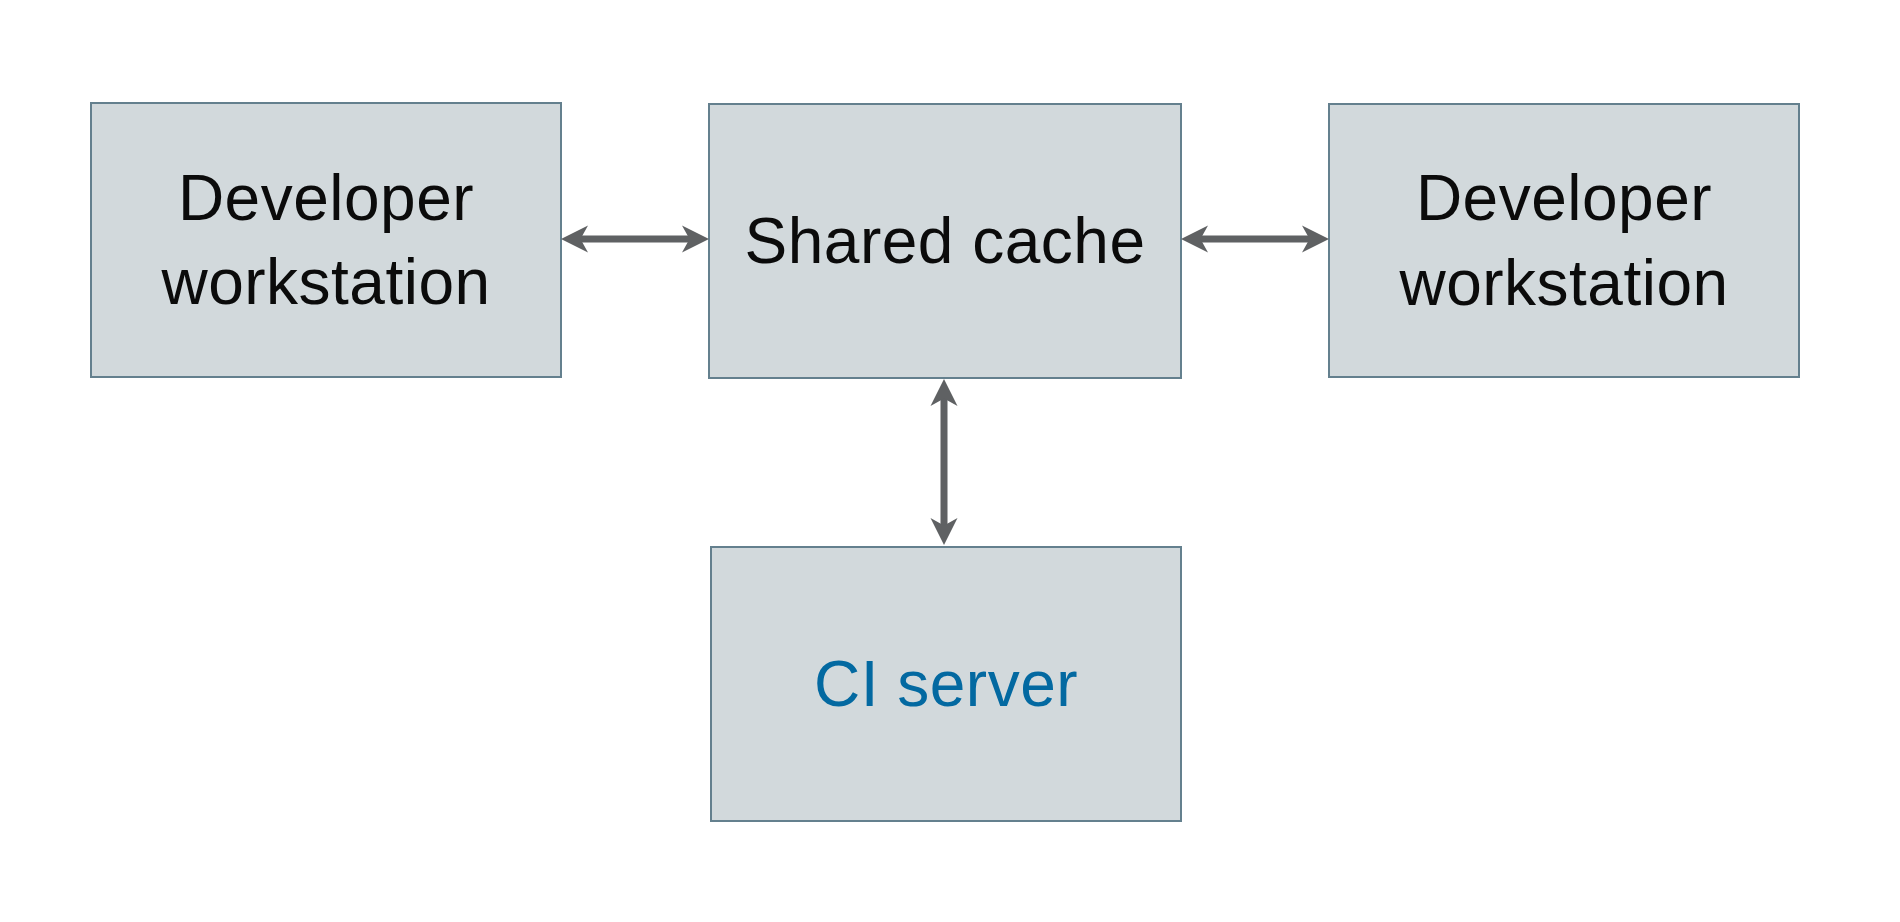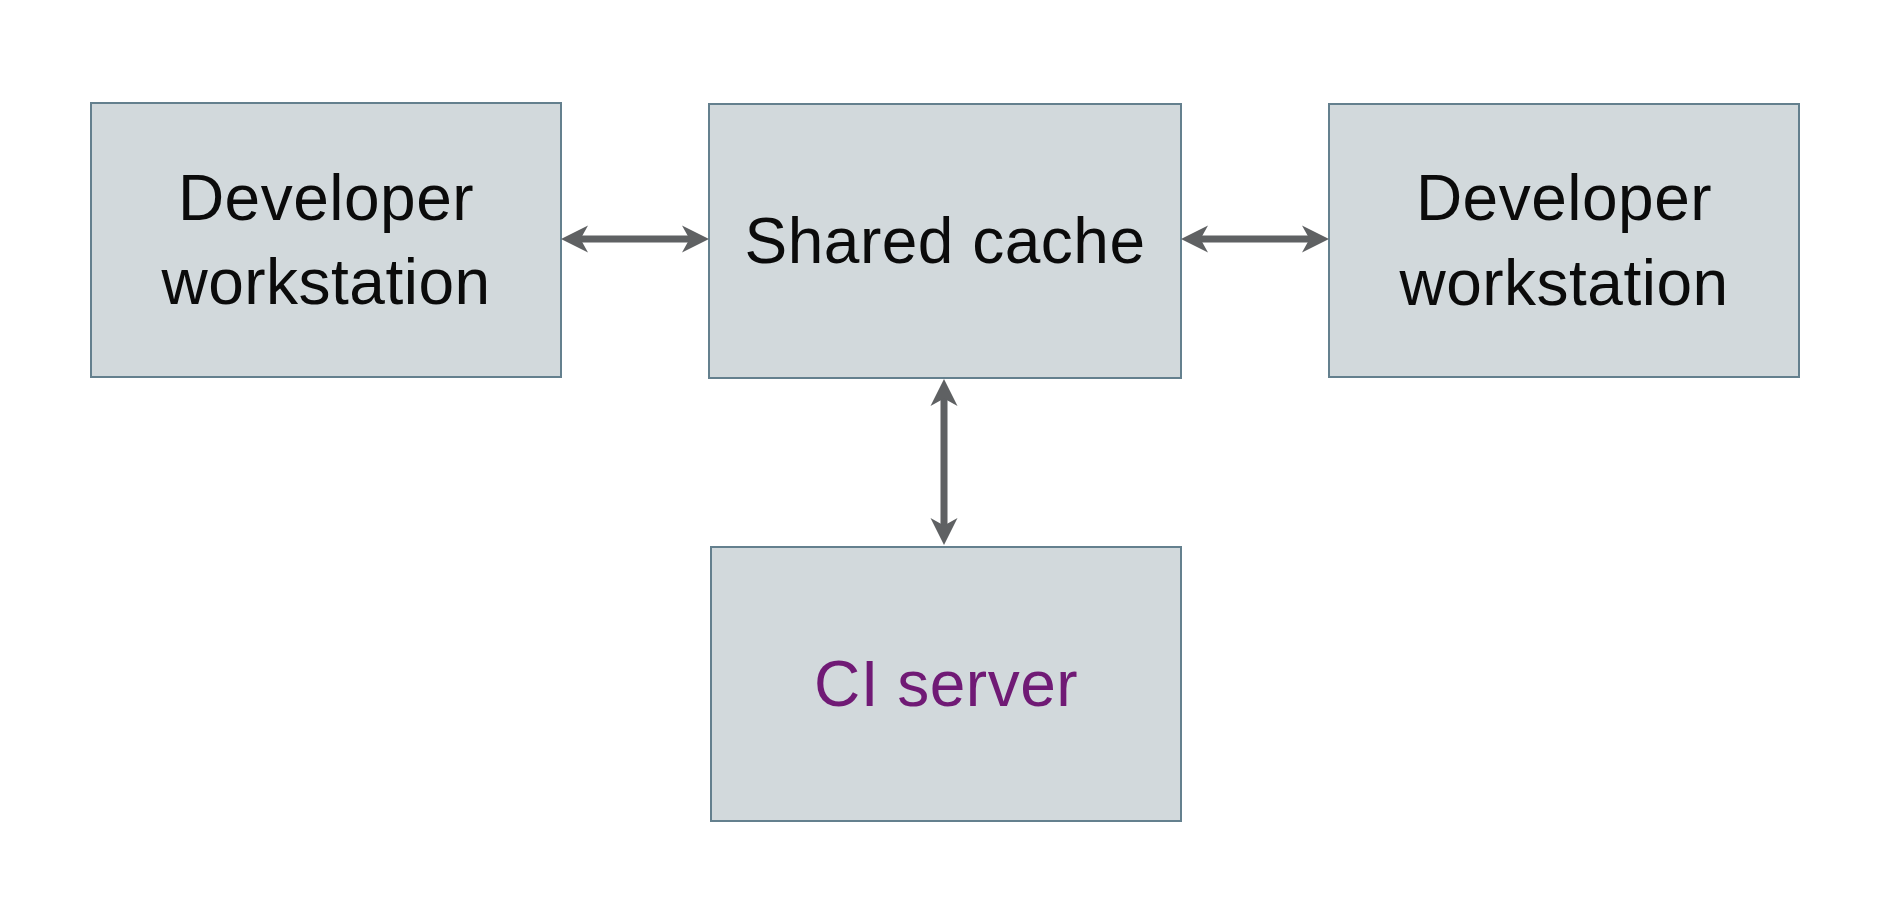--- a/index.html
+++ b/index.html
@@ -53,21 +53,21 @@
 
   <div class="node node-cache" style="background: rgb(210, 217, 220); border-color: rgb(100, 128, 142);">
     <span class="node-label" style="color: rgb(11, 11, 11);">Shared cache</span>
   </div>
 
   <div class="node node-dev-right" style="background: rgb(210, 217, 220); border-color: rgb(100, 128, 142);">
     <span class="node-label" style="color: rgb(11, 11, 11);">Developer workstation</span>
   </div>
 
   <div class="node node-ci" style="background: rgb(210, 217, 220); border-color: rgb(100, 128, 142);">
-    <span class="node-label" style="color: #701a75; text-align: center;">CI server</span>
+    <span class="node-label" style="color: #0369a1; text-align: center;">CI server</span>
   </div>
 
   <div class="edge" style="left:561px; top:219px;">
     <svg width="148" height="40" viewBox="0 0 148 40">
       <g class="arrow-fill" fill="#5f6163">
         <rect x="18" y="16.5" width="112" height="7"></rect>
         <path d="M0,20 L27,6.5 L19.5,20 L27,33.5 Z"></path>
         <path d="M148,20 L121,6.5 L128.5,20 L121,33.5 Z"></path>
       </g>
     </svg>

